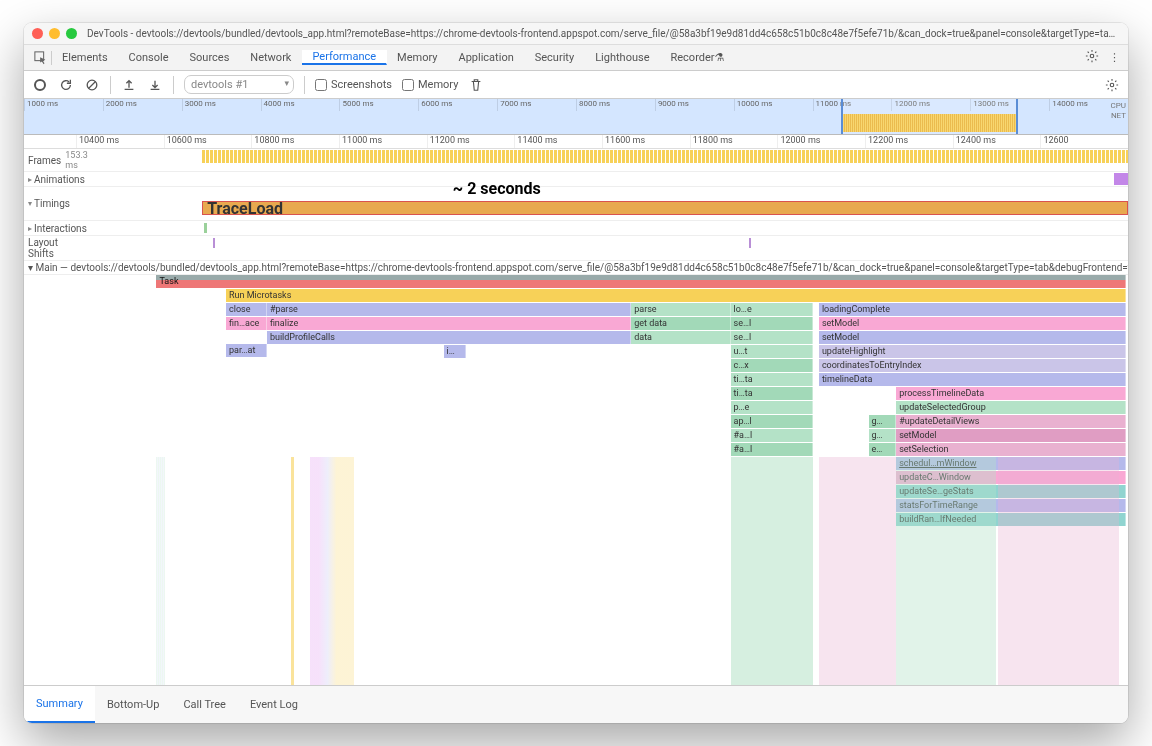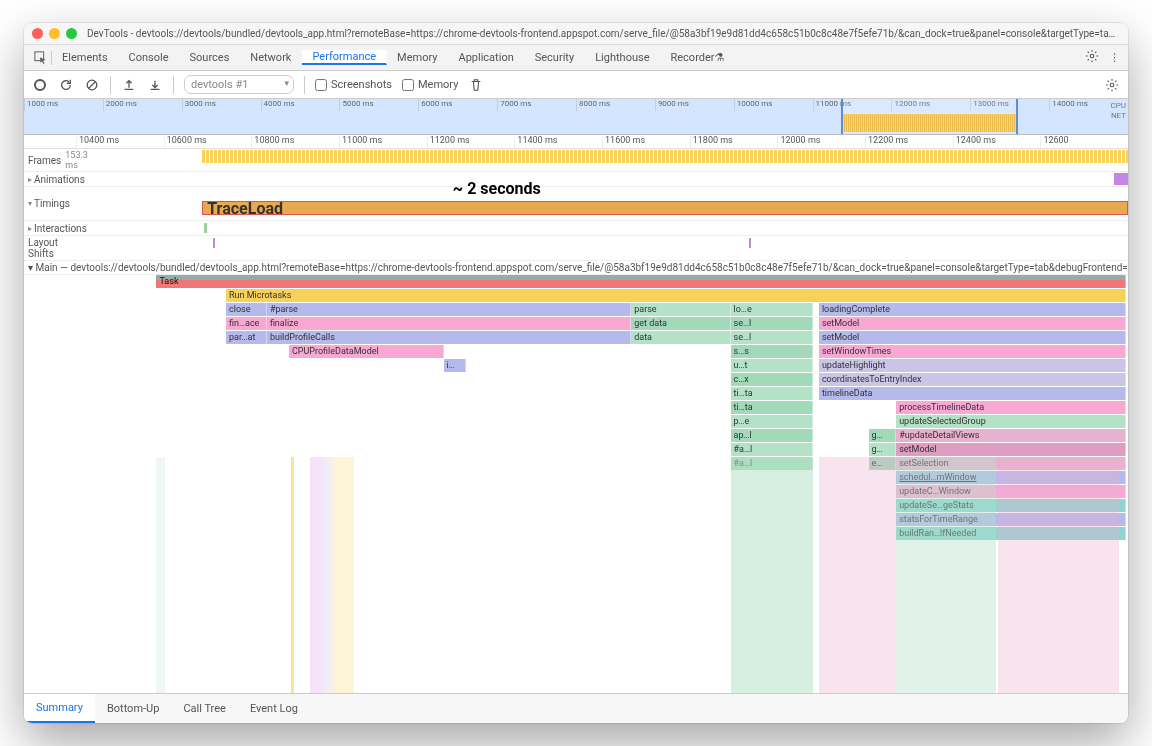--- a/index.html
+++ b/index.html
@@ -63,21 +63,21 @@
 .c-lav { background: #cac5e8; }
 .stripes { position: absolute; height: 440px; left: 0; right: 0; top: 182px; }
 .stripe { position: absolute; top: 0; bottom: 0; }
 .s1 { left: 12%; width:.8%; background: repeating-linear-gradient(90deg,#b5e2c7,#b5e2c7 1px,#cde 1px,#cde 2px); opacity:.25; }
 .s2 { left: 24.2%; width: .3%; background: #f7d158; opacity:.6; }
 .s3 { left: 25.9%; width: 4%; background: linear-gradient(90deg,#d8e 20%,#bbe 40%,#f7d158 60%); opacity:.25; }
 .s4 { left: 64%; width: 7.5%; background: #b4e2c7; opacity:.55; }
 .s5 { left: 72%; width: 7%; background: #e9b1d0; opacity:.35; }
 .s6 { left: 79%; width: 9%; background: #b4e2c7; opacity:.4; }
 .s7 { left: 88.2%; width: 11%; background: #e9b1d0; opacity:.35; }
-.bottom-tabs { height: 30px; border-top: 1px solid #ccc; display: flex; align-items: stretch; background: #f7f7f7; }
+.bottom-tabs { height: 38px; border-top: 1px solid #ccc; display: flex; align-items: stretch; background: #f7f7f7; }
 .btab { padding: 0 12px; display: flex; align-items: center; font-size: 11px; color: #555; }
 .btab.active { color: #1a73e8; border-bottom: 2px solid #1a73e8; background: #fff; }
 svg { width: 14px; height: 14px; }
 </style>
 </head>
 <body>
 
 <div class="window">
 
   <div class="titlebar">
@@ -276,30 +276,25 @@
             <div class="bar c-blue" style="left: 72%; width: 27.8%;">loadingComplete</div>
           </div>
           <div class="fr">
             <div class="bar c-blue2" style="left: 18.3%; width: 3.7%;">fin…ace</div>
             <div class="bar c-blue2" style="left: 22%; width: 33%;">finalize</div>
             <div class="bar c-green2" style="left: 55%; width: 9%;">get data</div>
             <div class="bar c-green2" style="left: 64%; width: 7.5%;">se…l</div>
             <div class="bar c-blue2" style="left: 72%; width: 27.8%;">setModel</div>
           </div>
           <div class="fr">
-            <div class="bar c-blue" style="left: 18.3%; width: 3.7%;">par…at</div>
+            <div class="bar c-blue" style="left: 18.3%; width: 3.7%; margin-top: 13px;">par…at</div>
             <div class="bar c-blue" style="left: 22%; width: 33%;">buildProfileCalls</div>
             <div class="bar c-green" style="left: 55%; width: 9%;">data</div>
             <div class="bar c-green" style="left: 64%; width: 7.5%;">se…l</div>
             <div class="bar c-blue" style="left: 72%; width: 27.8%;">setModel</div>
-          </div>
-          <div class="fr">
-            <div class="bar c-blue2" style="left: 24%; width: 14%;">CPUProfileDataModel</div>
-            <div class="bar c-green2" style="left: 64%; width: 7.5%;">s…s</div>
-            <div class="bar c-blue2" style="left: 72%; width: 27.8%;">setWindowTimes</div>
           </div>
           <div class="fr">
             <div class="bar c-blue" style="left: 38%; width: 2%;">i…</div>
             <div class="bar c-green" style="left: 64%; width: 7.5%;">u…t</div>
             <div class="bar c-lav" style="left: 72%; width: 27.8%;">updateHighlight</div>
           </div>
           <div class="fr">
             <div class="bar c-green2" style="left: 64%; width: 7.5%;">c…x</div>
             <div class="bar c-lav" style="left: 72%; width: 27.8%;">coordinatesToEntryIndex</div>
           </div>

